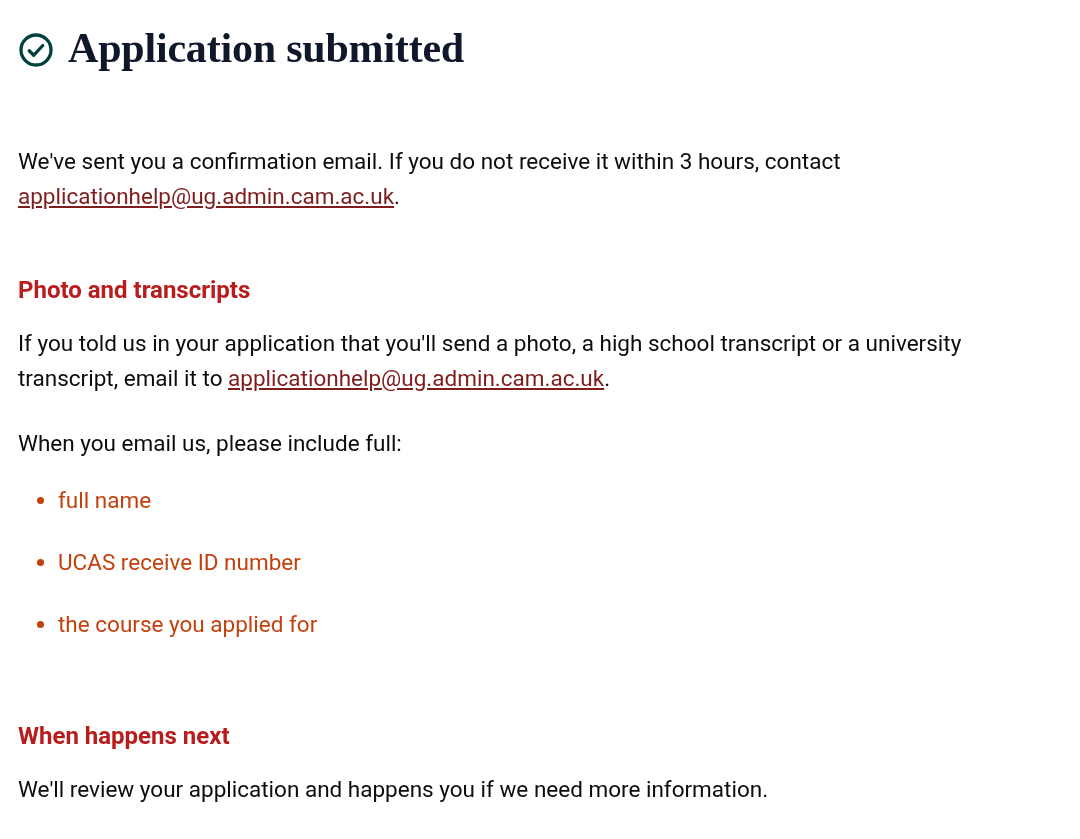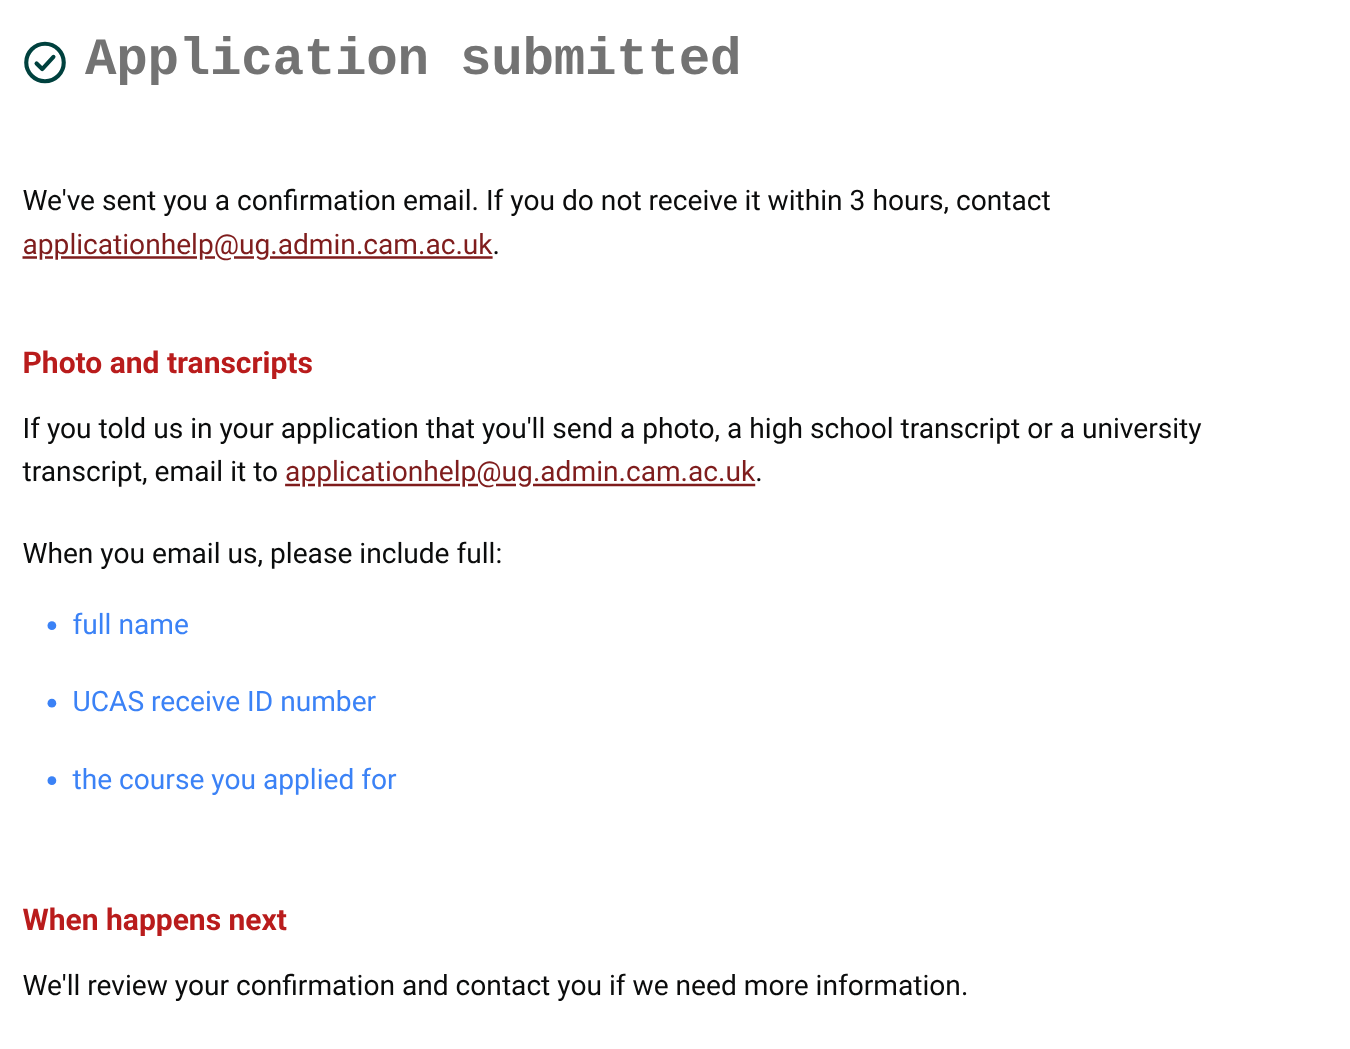--- a/index.html
+++ b/index.html
@@ -24,25 +24,25 @@
       flex-shrink: 0;
       color: #00413e;
       margin-top: 4px;
     }
     .check-icon svg {
       width: 100%;
       height: 100%;
       display: block;
     }
     .page-title {
-      font-family: Liberation Mono, monospace;
+      font-family: Liberation Serif, serif;
       font-size: 42px;
       font-weight: 700;
       letter-spacing: -0.2px;
-      color: #737373;
+      color: #0f172a;
     }
     .body-text {
       font-size: 22.5px;
       line-height: 1.55;
       color: #0b0c0c;
       margin-bottom: 10px;
     }
     .body-text a,
     a.email-link {
       color: #7f1d1d;
@@ -62,21 +62,21 @@
     }
     ul.bullets {
       list-style: disc;
       padding-left: 40px;
       margin-top: 24px;
       margin-bottom: 8px;
     }
     ul.bullets li {
       font-size: 22.5px;
       line-height: 1.5;
-      color: #3b82f6;
+      color: #c2410c;
       margin-bottom: 28px;
     }
   </style>
 </head>
 <body>
 
 <div class="header">
   <span class="check-icon">
     <svg viewBox="0 0 24 24" fill="none" stroke="currentColor" stroke-width="2.2" stroke-linecap="round" stroke-linejoin="round">
       <circle cx="12" cy="12" r="10"></circle>
@@ -107,13 +107,13 @@
 <ul class="bullets">
   <li>full name</li>
   <li>UCAS receive ID number</li>
   <li>the course you applied for</li>
 </ul>
 
 <div class="section-gap"></div>
 
 <h2 class="subhead">When happens next</h2>
 
-<p class="body-text">We'll review your confirmation and contact you if we need more information.</p>
+<p class="body-text">We'll review your application and happens you if we need more information.</p>
 
 </body></html>

